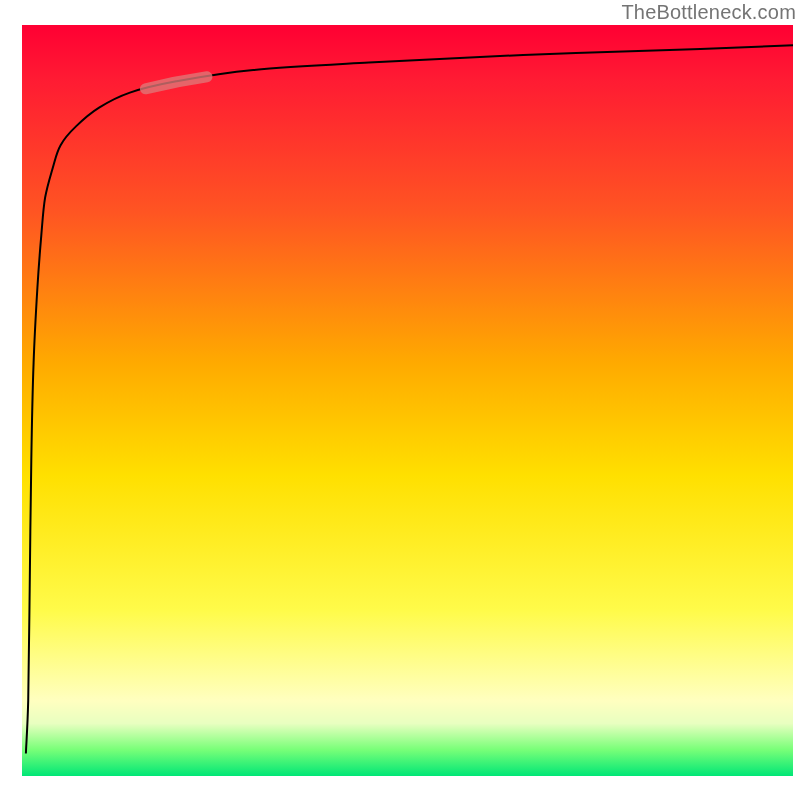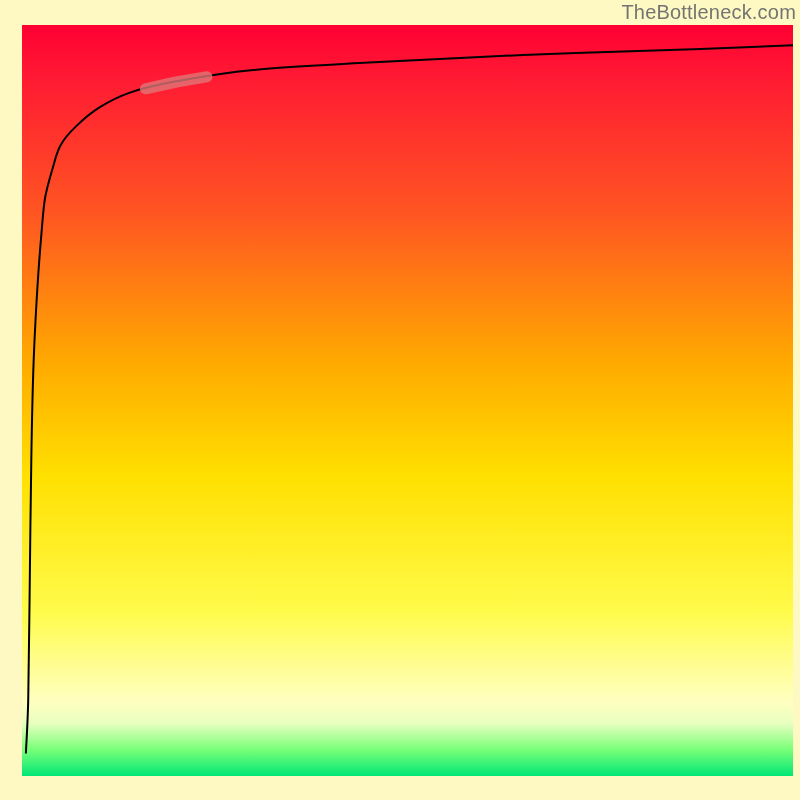--- a/index.html
+++ b/index.html
@@ -7,21 +7,21 @@
     padding: 0;
     width: 800px;
     height: 800px;
     background: #000;
     overflow: hidden;
   }
   .stage {
     position: relative;
     width: 800px;
     height: 800px;
-    background: #fef9c3;
+    background: #ffffff;
   }
   .plot-area {
     position: absolute;
     left: 22px;
     top: 25px;
     width: 771px;
     height: 751px;
     background: linear-gradient(
       to bottom,
       #ff0033 0%,

